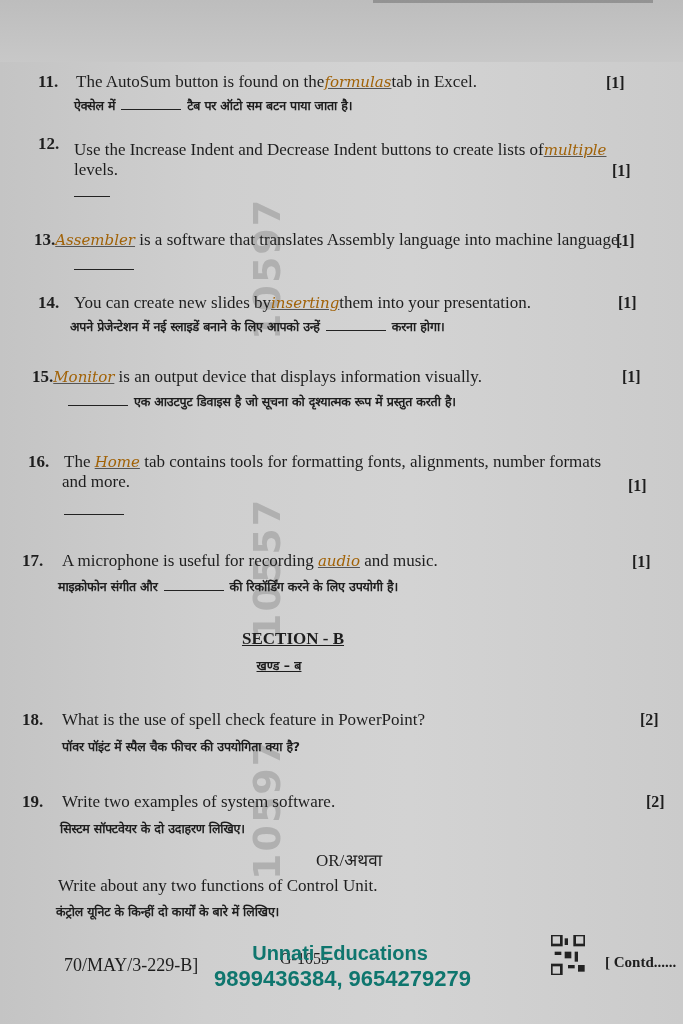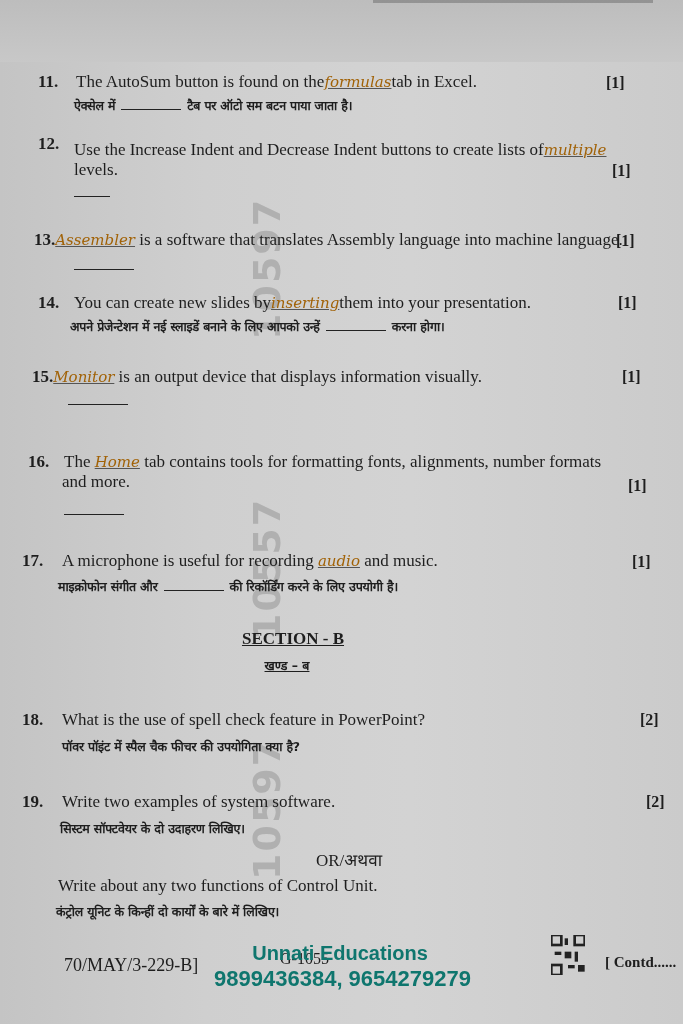--- a/index.html
+++ b/index.html
@@ -15,21 +15,21 @@
   .line { position:absolute; white-space:nowrap; }
   .qnum { font-weight:bold; font-size:17px; position:absolute; }
   .en { font-size:17px; }
   .hi { font-family:"DejaVu Sans", sans-serif; font-size:12.5px; font-weight:bold; letter-spacing:-0.2px; }
   .marks { position:absolute; font-size:16px; font-weight:bold; }
   .hw { font-family:"DejaVu Serif", serif; font-style:italic; color:#a16207; font-size:15px; text-decoration:underline; text-decoration-color:#555;margin-top:16px; }
   .blank { display:inline-block; width:60px; border-bottom:1px solid #222; height:1px; margin:0 6px; vertical-align:baseline; }
   .watermark { position:absolute; font-family:"DejaVu Sans", sans-serif; font-weight:bold; color:#8a8a8a; opacity:.45;
     font-size:38px; transform-origin:left top; transform:rotate(-90deg); letter-spacing:2px; }
   .section-title { position:absolute; left:0; width:586px; text-align:center; font-weight:bold; font-size:17px; text-decoration:underline; }
-  .section-sub { position:absolute; left:0; width:558px; text-align:center; font-family:"DejaVu Sans", sans-serif; font-weight:bold; font-size:12.5px; text-decoration:underline;padding-left:8px; }
+  .section-sub { position:absolute; left:0; width:558px; text-align:center; font-family:"DejaVu Sans", sans-serif; font-weight:bold; font-size:12.5px; text-decoration:underline; }
   .footer-code { position:absolute; font-size:18px;margin-left:46px; }
   .brand { position:absolute; color:#0f766e; font-family:"Liberation Sans", sans-serif; font-weight:bold; text-align:center; }
   .qr { position:absolute; left:551px; top:935px; width:34px; height:40px; }
   .contd { position:absolute; left:605px; top:954px; font-size:15px; font-weight:bold; }
 </style>
 </head>
 <body>
 
 <div class="page-top">
     <div class="edge"></div>
@@ -82,21 +82,21 @@
     <span>अपने प्रेजेन्टेशन में नई स्लाइडें बनाने के लिए आपको उन्हें</span><span class="blank"></span><span>करना होगा।</span>
   </div>
 </div>
 
 <div>
   <div class="line en" style="left:32px;top:367px;">
     <span style="font-weight:bold;text-align:center;">15.</span><span class="hw">Monitor</span> <span>is an output device that displays information visually.</span>
   </div>
   <span class="marks" style="left:622px;top:368px;">[1]</span>
   <div class="line hi" style="left:68px;top:393px;">
-    <span class="blank" style="margin-left:0;"></span>
+    <span class="blank" style="margin-left:0;"></span><span>एक आउटपुट डिवाइस है जो सूचना को दृश्यात्मक रूप में प्रस्तुत करती है।</span>
   </div>
 </div>
 
 <div>
   <span class="qnum" style="left:28px;top:452px;">16.</span>
   <div class="line en" style="left:64px;top:452px;">
     <span>The</span> <span class="hw">Home</span> <span>tab contains tools for formatting fonts, alignments, number formats</span>
   </div>
   <div class="line en" style="left:62px;top:472px;">and more.</div>
   <span class="marks" style="left:628px;top:477px;">[1]</span>

